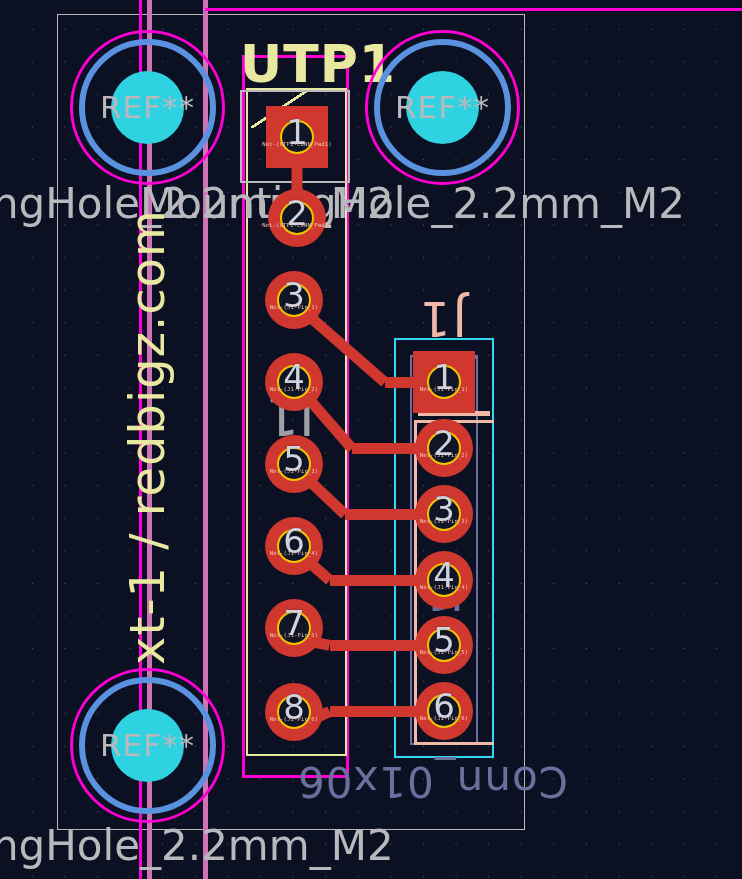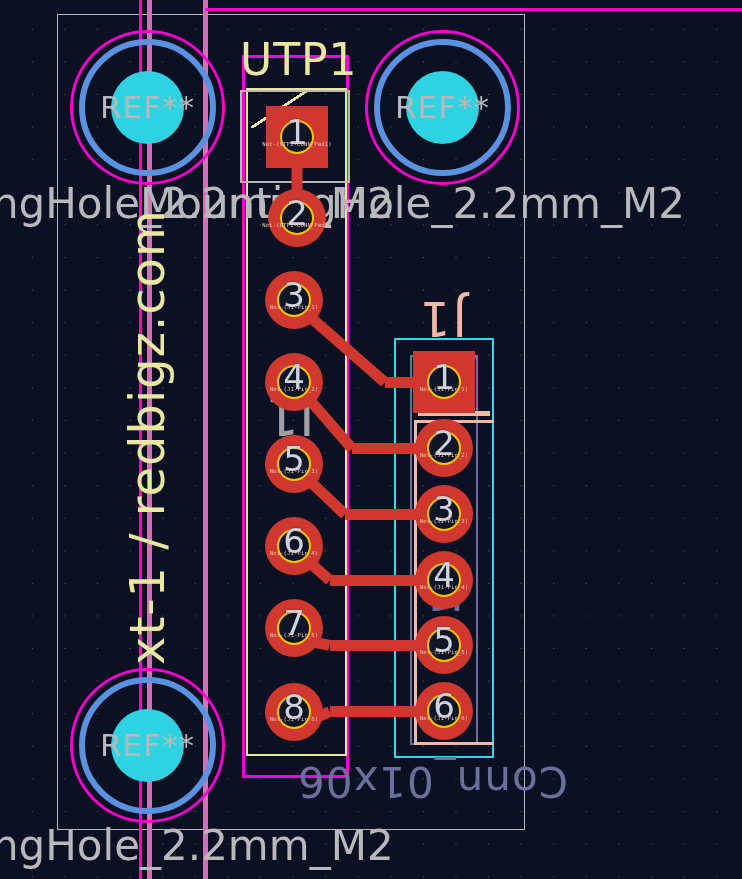--- a/index.html
+++ b/index.html
@@ -92,21 +92,21 @@
   <div class="line magenta" style="left:242px;top:775px;width:107px;height:3px;"></div>
   <div class="line magenta" style="left:242px;top:55px;width:107px;height:3px;"></div>
   <div class="line magenta" style="left:346px;top:55px;width:3px;height:722px;"></div>
 
   <div class="rect silk-yellow" style="left:246px;top:88px;width:101px;height:668px;"></div>
   <div class="line" style="left:251px;top:88px;width:60px;height:40px;
               background:linear-gradient(to bottom right, transparent calc(50% - 1.3px), #e9e8a0 calc(50% - 1.3px), #e9e8a0 calc(50% + 1.3px), transparent calc(50% + 1.3px));"></div>
 
   <div class="rect silk-gray" style="left:240px;top:90px;width:110px;height:93px;"></div>
 
-  <div class="lbl t-yellow" style="left:240px;top:38px;font-size:44px;letter-spacing:1px;">UTP1</div>
+  <div class="lbl t-yellow" style="left:240px;top:38px;font-size:52px;letter-spacing:1px;font-weight:bold;">UTP1</div>
 
   <div class="lbl t-gray rot180" style="left:266px;top:390px;font-size:52px;opacity:.85;">J1</div>
 
   <div class="rect cyan" style="left:394px;top:338px;width:100px;height:420px;"></div>
   <div class="rect fab" style="left:410px;top:355px;width:68px;height:390px;"></div>
   <div class="rect silk-salmon" style="left:414px;top:420px;width:80px;height:325px;border-right:none;"></div>
   <div class="line" style="left:418px;top:411px;width:72px;height:5px;background:#f0b8a6;"></div>
   <div class="line" style="left:424px;top:352px;width:46px;height:5px;background:#f0b8a6;"></div>
   <div class="line" style="left:466px;top:352px;width:5px;height:62px;background:#f0b8a6;"></div>
   <div class="line" style="left:440px;top:355px;width:38px;height:30px;

